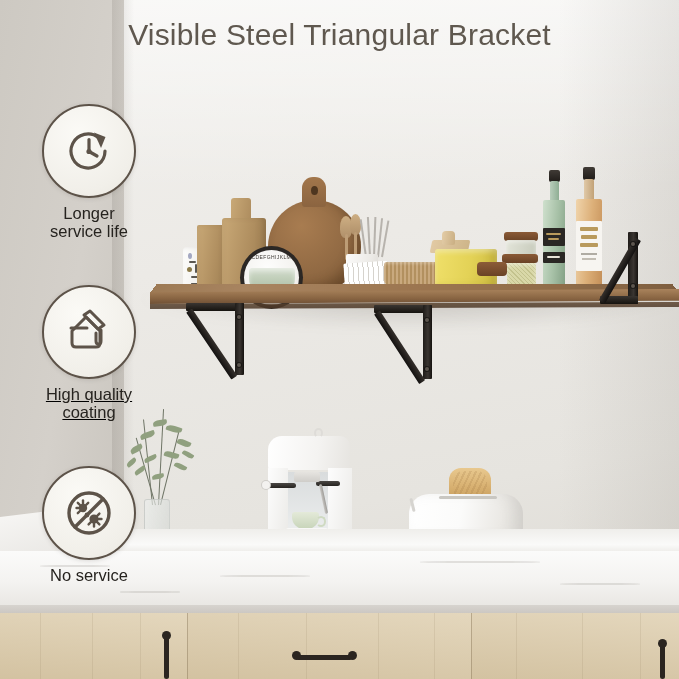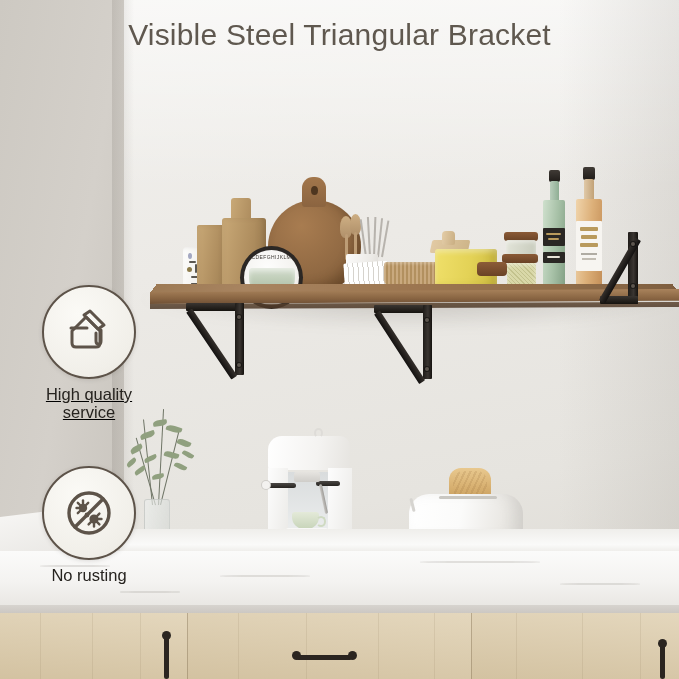--- a/index.html
+++ b/index.html
@@ -630,33 +630,47 @@
     </div>
 
     <div>
       <div class="handle" style="left:660px; top:30px; width:5px; height:36px;"></div>
       <div class="handle-knob" style="left:658px; top:26px;"></div>
     </div>
   </div>
 
   <div class="title">Visible Steel Triangular Bracket</div>
 
+  <div class="feature" style="left:13px; top:104px;">
+    <div class="badge-circle">
+      <svg class="bi" width="58" height="58" viewBox="0 0 58 58">
+        <path d="M45 29a17 17 0 1 1-6.4-13.3" fill="none" stroke="#5d5349" stroke-width="3.2" stroke-linecap="round"></path>
+        <path d="M34 10.5 L45.5 15 L41 26 Z" fill="#5d5349"></path>
+        <path d="M29 17.5 L29 29.5 L37 34" fill="none" stroke="#5d5349" stroke-width="3.2" stroke-linecap="round" stroke-linejoin="round"></path>
+        <circle cx="29" cy="29.5" r="2.6" fill="#5d5349"></circle>
+      </svg>
+    </div>
+    <div class="badge-label">
+      <span>Longer</span>
+      <span>service life</span>
+    </div>
+  </div>
 
   <div class="feature" style="left:13px; top:285px;text-decoration:underline;">
     <div class="badge-circle">
       <svg class="bi" width="58" height="58" viewBox="0 0 58 58">
         <path d="M12 28 L26 14 L40 28 L40 40 Q40 44 36 44 L16 44 Q12 44 12 40 Z" fill="none" stroke="#5d5349" stroke-width="3" stroke-linejoin="round"></path>
         <path d="M24 12 L38 26 L44 22 L30 8 Z" fill="none" stroke="#5d5349" stroke-width="3" stroke-linejoin="round"></path>
         <path d="M41 27 L41 38 Q41 41 38.5 41 Q36 41 36 38 L36 30" fill="none" stroke="#5d5349" stroke-width="3" stroke-linecap="round" stroke-linejoin="round"></path>
         <path d="M11 25 L27 25" stroke="#5d5349" stroke-width="3" stroke-linecap="round"></path>
       </svg>
     </div>
     <div class="badge-label">
       <span>High quality</span>
-      <span>service</span>
+      <span>coating</span>
     </div>
   </div>
 
   <div class="feature" style="left:13px; top:466px;">
     <div class="badge-circle">
       <svg class="bi" width="58" height="58" viewBox="0 0 58 58">
         <circle cx="29" cy="29" r="20" fill="none" stroke="#5d5349" stroke-width="3.4"></circle>
         <line x1="15" y1="43" x2="43" y2="15" stroke="#5d5349" stroke-width="3.4" stroke-linecap="round"></line>
         <g fill="none" stroke="#5d5349" stroke-width="2.4" stroke-linecap="round">
           <circle cx="23" cy="24" r="4.2" fill="#5d5349" stroke="none"></circle>
@@ -669,17 +683,17 @@
           <line x1="34" y1="42.5" x2="34" y2="39.5"></line>
           <line x1="41.5" y1="35" x2="38.6" y2="35"></line>
           <line x1="39.4" y1="40.4" x2="37.2" y2="38.2"></line>
           <line x1="28.6" y1="40.4" x2="30.8" y2="38.2"></line>
           <line x1="39.4" y1="29.6" x2="37.2" y2="31.8"></line>
           <circle cx="27" cy="31" r="2.4" fill="#5d5349" stroke="none"></circle>
         </g>
       </svg>
     </div>
     <div class="badge-label">
-      <span>No rusting</span>
+      <span>No service</span>
     </div>
   </div>
 
 </div>
 
 </body></html>

